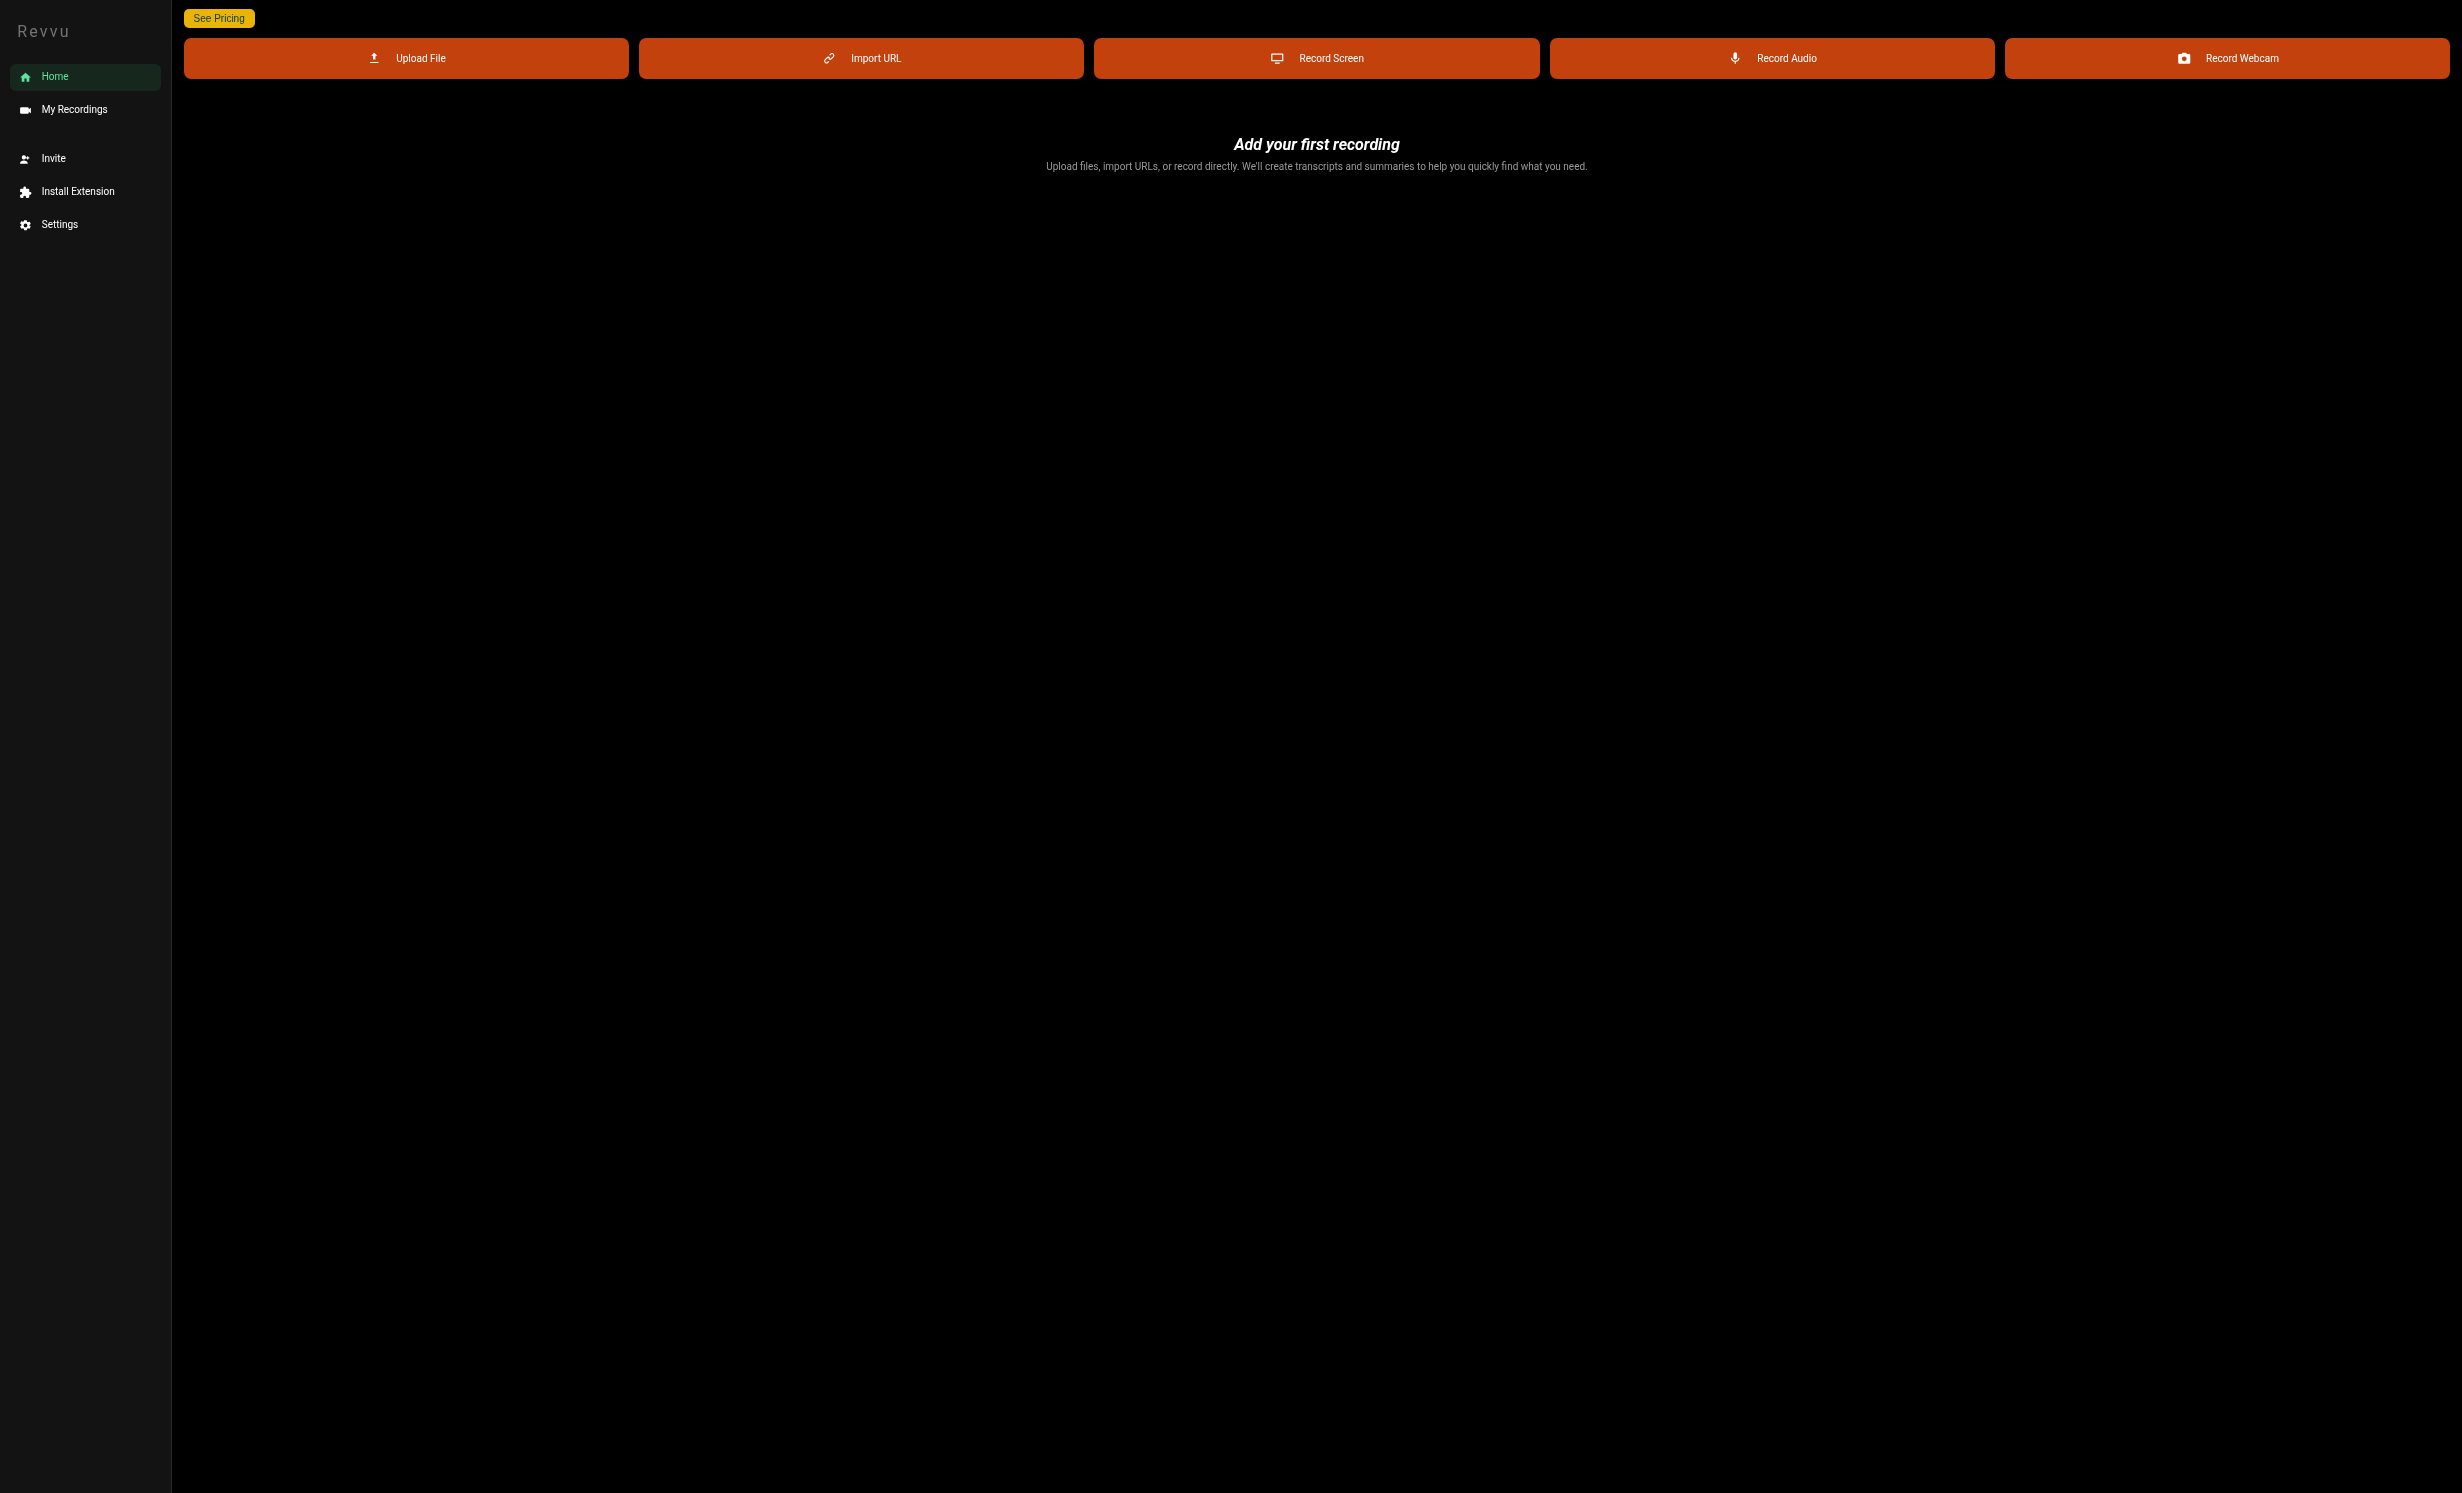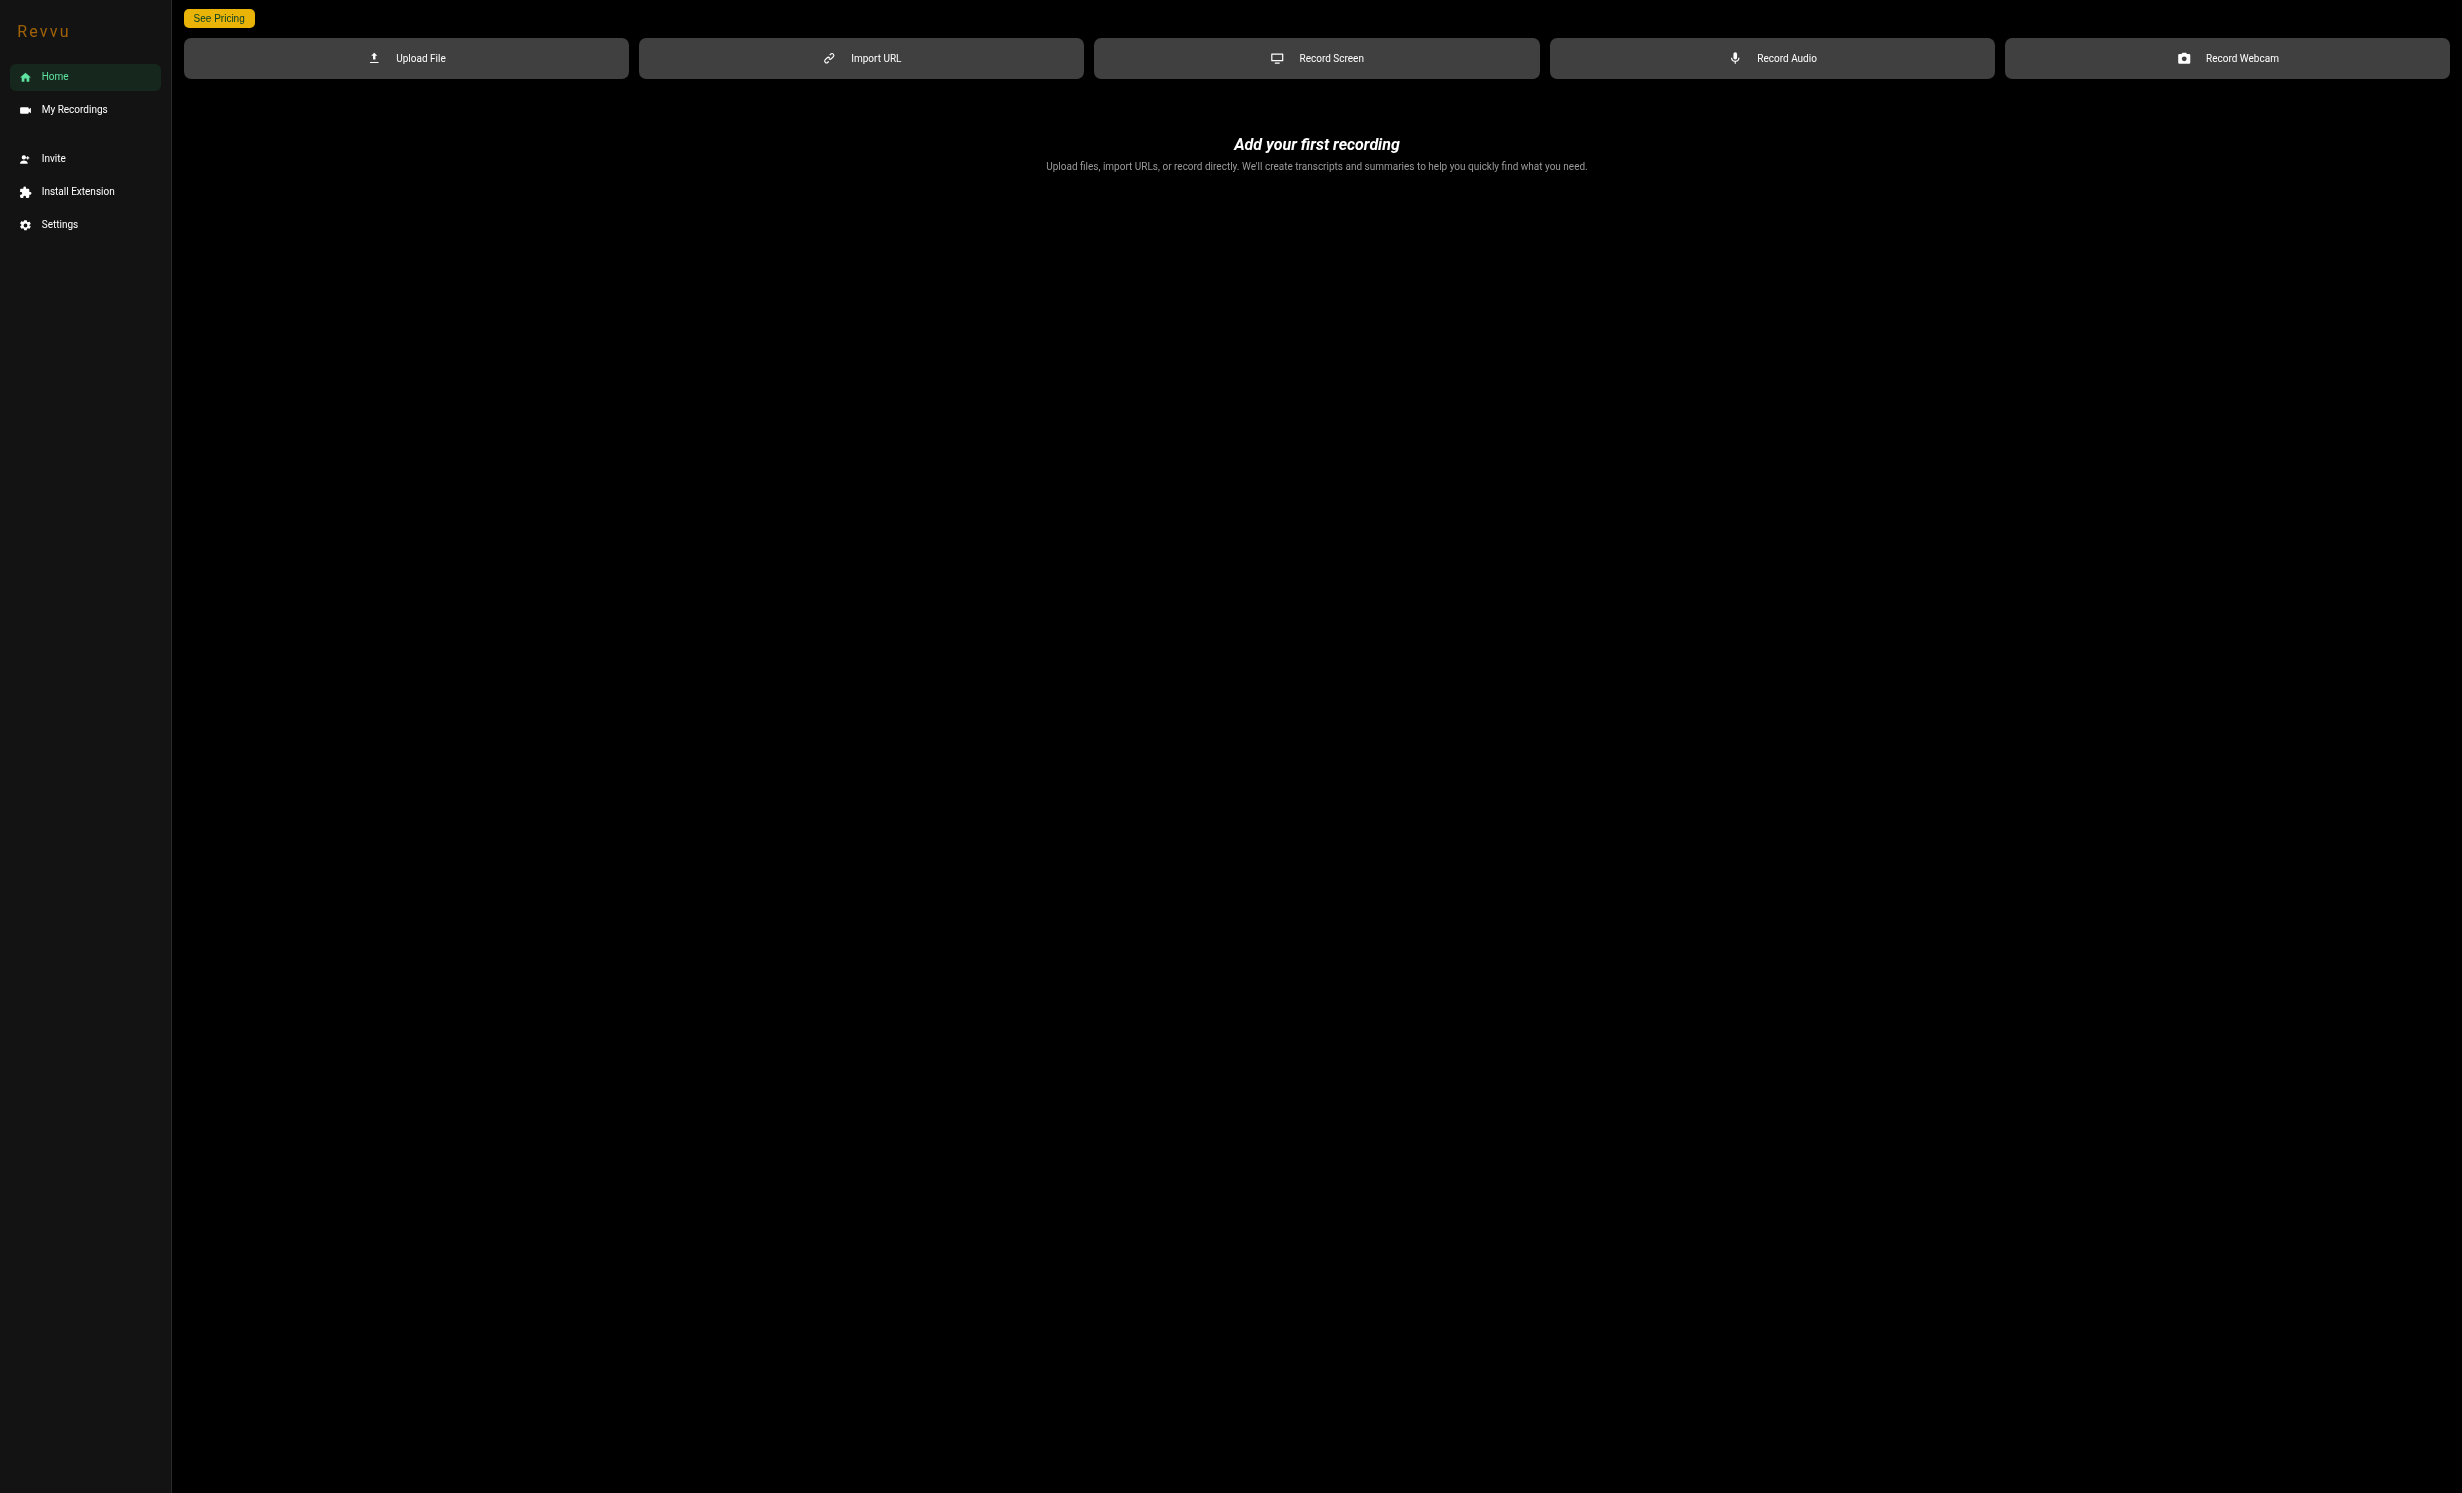--- a/index.html
+++ b/index.html
@@ -18,21 +18,21 @@
     .sidebar {
       width: 172px;
       background: #131313;
       border-right: 0.7px solid #2a2a2a;
       display: flex;
       flex-direction: column;
       padding: 10px;
       gap: 5.8px;
     }
     .logo {
-      color: #a16207;
+      color: #737373;
       font-size: 16px;
       font-weight: 400;
       letter-spacing: 2.2px;
       padding: 11.6px 7.2px 17.4px 7.2px;
     }
     .nav-group {
       display: flex;
       flex-direction: column;
       gap: 5.8px;
     }
@@ -85,21 +85,21 @@
       cursor: pointer;
       margin-bottom: 10px;
     }
     .action-row {
       display: flex;
       gap: 10px;
       margin-bottom: 43px;
     }
     .action-card {
       flex: 1;
-      background: #404040;
+      background: #c2410c;
       border-radius: 7.2px;
       display: flex;
       align-items: center;
       justify-content: center;
       gap: 15px;
       padding: 13px 16px;
       cursor: pointer;
       font-size: 10px;
       color: #ffffff;
     }

